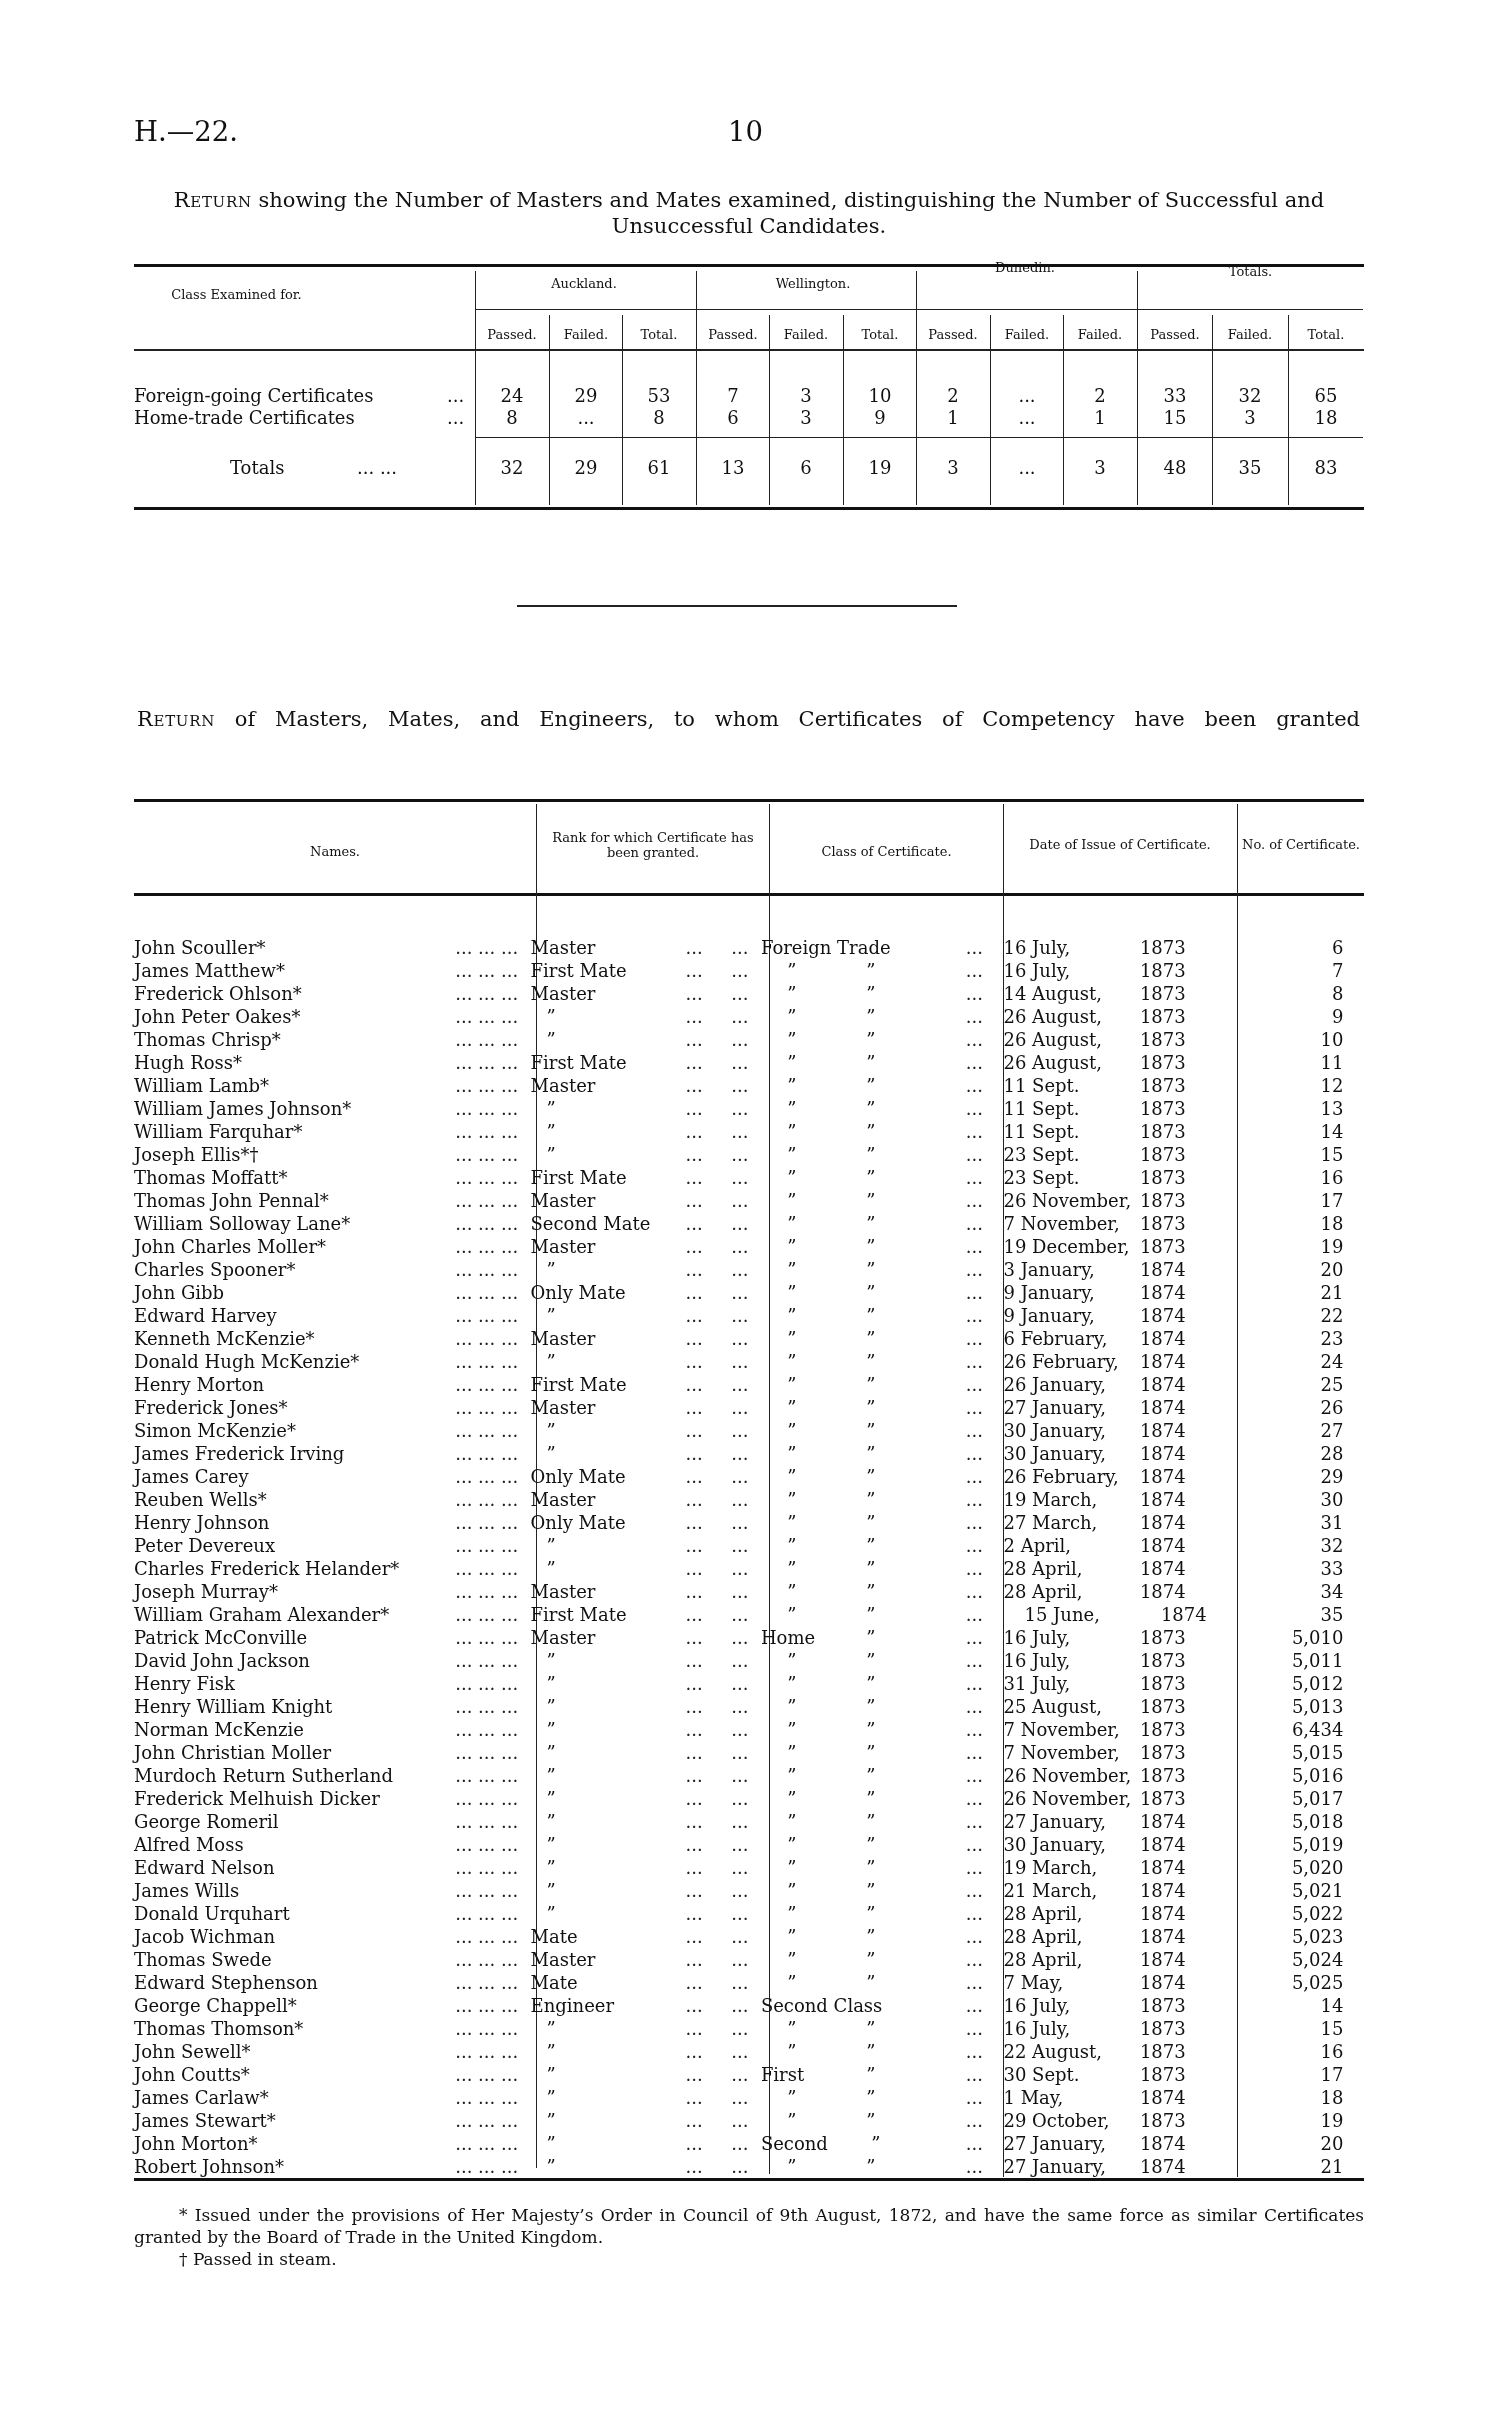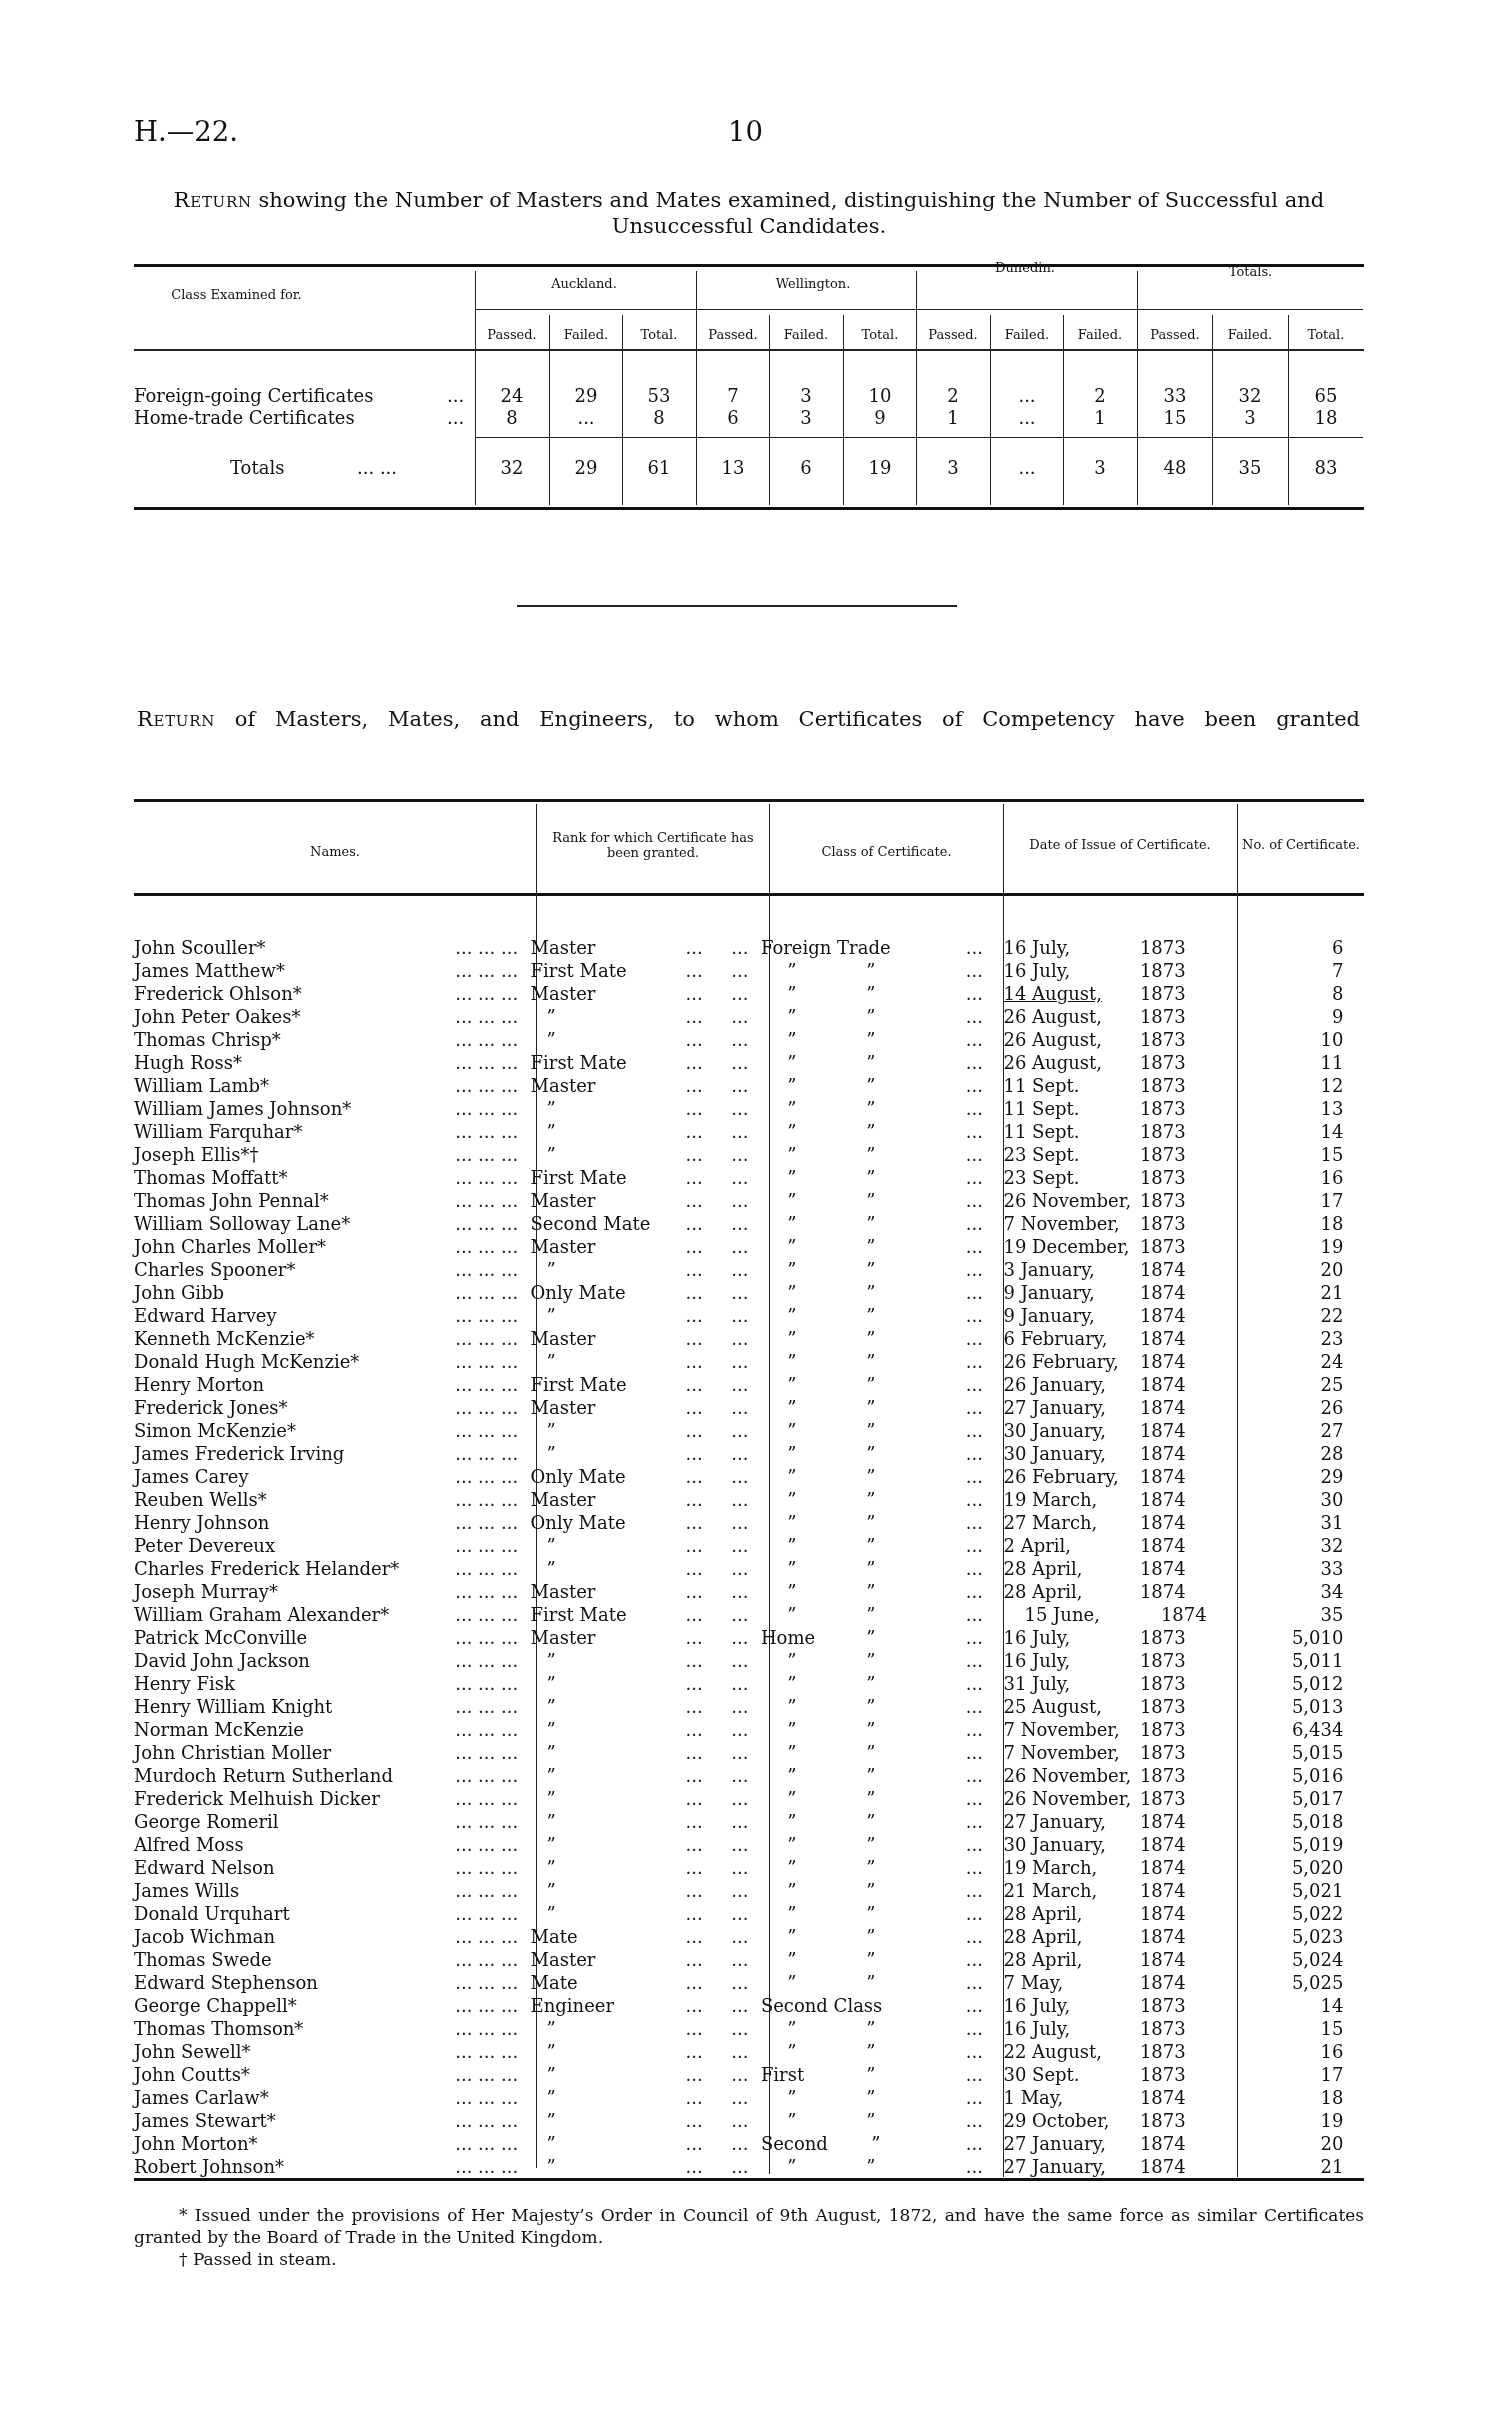--- a/index.html
+++ b/index.html
@@ -171,21 +171,21 @@
           <td class="c-name"><span>James Matthew*</span><span class="lead">...      ...      ...</span></td>
           <td class="c-rank"><span class="">First Mate</span><span class="lead">...&nbsp;&nbsp;&nbsp;&nbsp;&nbsp;...</span></td>
           <td class="c-class"><span style="display:inline-block;min-width:62px;text-align:center;width:62px;">”</span><span style="display:inline-block;width:41px;text-align:center;margin-left:27.5px;">”</span><span class="lead">...</span></td>
           <td class="c-date"><span class="date-wrap"><span style="display:inline-block;width:124px;">16 July,</span><span class="date-yr">1873</span></span></td>
           <td class="c-no">7</td>
         </tr>
         <tr>
           <td class="c-name"><span>Frederick Ohlson*</span><span class="lead">...      ...      ...</span></td>
           <td class="c-rank"><span class="">Master</span><span class="lead">...&nbsp;&nbsp;&nbsp;&nbsp;&nbsp;...</span></td>
           <td class="c-class"><span style="display:inline-block;min-width:62px;text-align:center;width:62px;">”</span><span style="display:inline-block;width:41px;text-align:center;margin-left:27.5px;">”</span><span class="lead">...</span></td>
-          <td class="c-date"><span class="date-wrap"><span style="display:inline-block;width:124px;text-decoration:underline;">14 August,</span><span class="date-yr">1873</span></span></td>
+          <td class="c-date"><span class="date-wrap"><span style="display:inline-block;width:124px;">14 August,</span><span class="date-yr">1873</span></span></td>
           <td class="c-no">8</td>
         </tr>
         <tr>
           <td class="c-name"><span>John Peter Oakes*</span><span class="lead">...      ...      ...</span></td>
           <td class="c-rank"><span class="ditto1">”</span><span class="lead">...&nbsp;&nbsp;&nbsp;&nbsp;&nbsp;...</span></td>
           <td class="c-class"><span style="display:inline-block;min-width:62px;text-align:center;width:62px;">”</span><span style="display:inline-block;width:41px;text-align:center;margin-left:27.5px;">”</span><span class="lead">...</span></td>
           <td class="c-date"><span class="date-wrap"><span style="display:inline-block;width:124px;">26 August,</span><span class="date-yr">1873</span></span></td>
           <td class="c-no">9</td>
         </tr>
         <tr>

